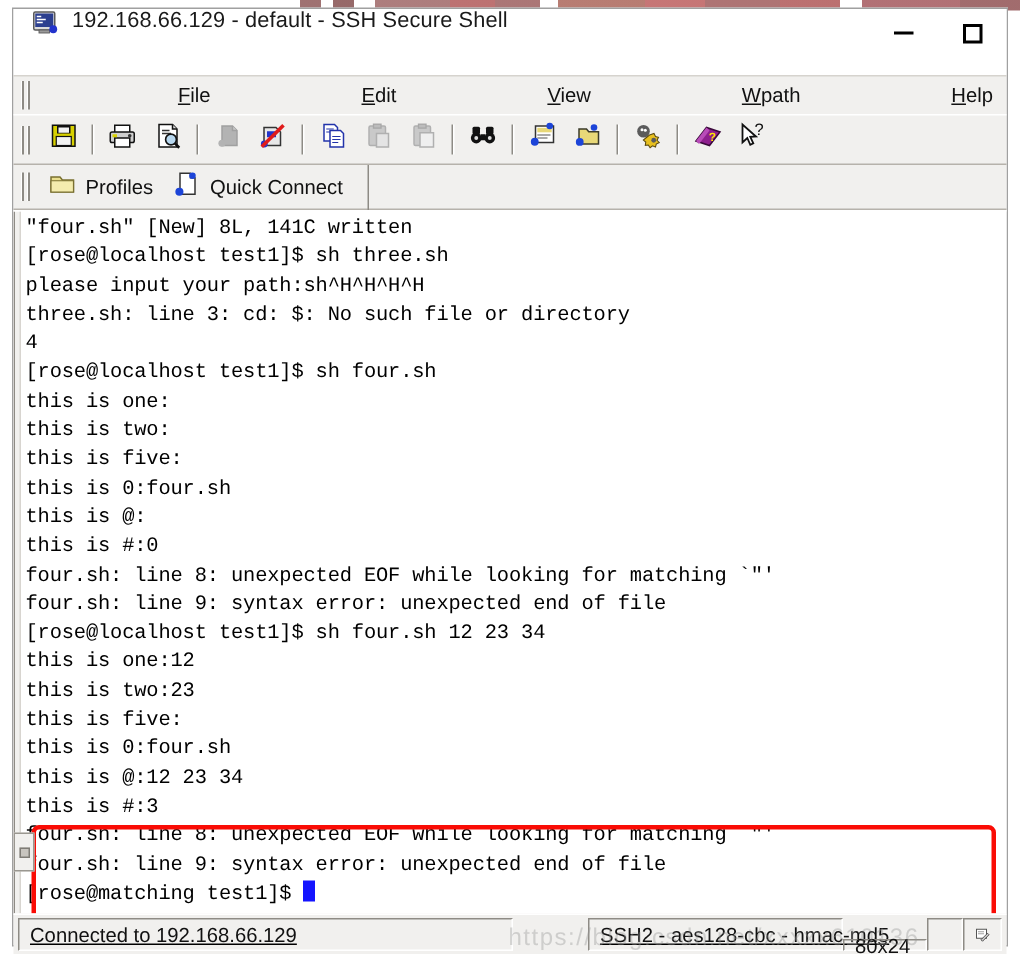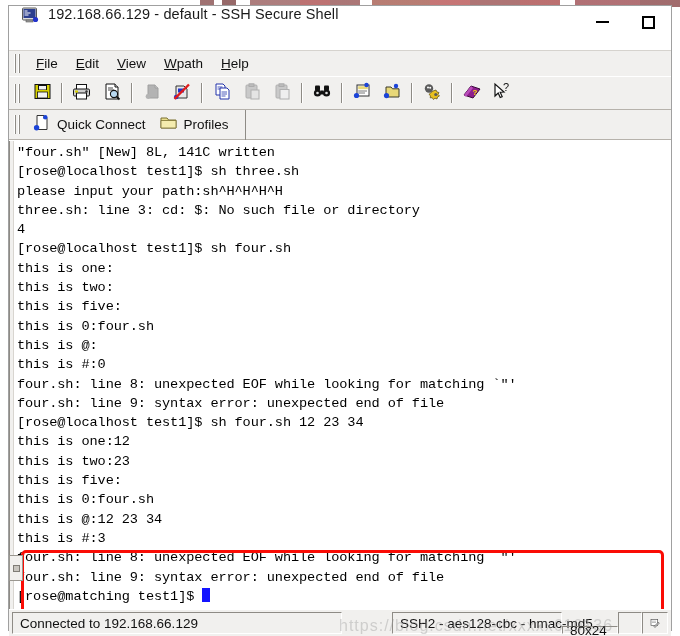--- a/index.html
+++ b/index.html
@@ -99,20 +99,21 @@
   }
 
   
   #menubar {
     height: 26px;
     background: #f1f0ee;
     border-top: 1px solid #d6d3ce;
     display: flex;
     align-items: center;
     box-sizing: border-box;
+    justify-content: space-between;
   }
   .gripper {
     width: 7px;
     height: 19px;
     margin-left: 5px;
     margin-right: 6px;
     flex: none;
     background:
       linear-gradient(90deg,
         #ffffff 0px, #ffffff 1px,
@@ -271,20 +272,21 @@
 
   
   #statusbar {
     height: 28px;
     background: #f1f0ee;
     border-top: 1px solid #ffffff;
     display: flex;
     align-items: stretch;
     box-sizing: border-box;
     position: relative;
+    text-decoration: underline;
   }
   .sb-cell {
     display: flex;
     align-items: center;
     border: 1px solid;
     border-color: #8e8b85 #ffffff #ffffff #8e8b85;
     box-sizing: border-box;
     font-size: 13.5px;
     color: #111;
     padding: 0 7px;
@@ -530,37 +532,37 @@
 
     <span class="tb-end"></span>
   </div>
 
   <div id="connectbar">
     <span class="gripper"></span>
 
     <div class="cb-btn">
       <span>
         <svg width="19" height="19" viewBox="0 0 19 19">
+          <path d="M2 5 h6 l1.6 2 H17 v8 H2 Z" fill="#eadf8e" stroke="#7a7030" stroke-width="1"></path>
+          <path d="M2 7.5 h15 v7.5 H2 Z" fill="#f4ecae" stroke="#7a7030" stroke-width="0.8"></path>
+        </svg>
+      </span>
+      <span class="cb-label">Profiles</span>
+    </div>
+
+    <div class="cb-btn">
+      <span>
+        <svg width="19" height="19" viewBox="0 0 19 19">
           <path d="M5 2.5 h7 l3 3 v11 H5 Z" fill="#ffffff" stroke="#333" stroke-width="1"></path>
           <path d="M12 2.5 v3 h3" fill="#e0e0e0" stroke="#333" stroke-width="1"></path>
           <circle cx="4.6" cy="14.8" r="2.7" fill="#1c44d8"></circle>
           <circle cx="13.3" cy="4.2" r="2.2" fill="#1c44d8"></circle>
         </svg>
       </span>
       <span class="cb-label">Quick Connect</span>
-    </div>
-
-    <div class="cb-btn">
-      <span>
-        <svg width="19" height="19" viewBox="0 0 19 19">
-          <path d="M2 5 h6 l1.6 2 H17 v8 H2 Z" fill="#eadf8e" stroke="#7a7030" stroke-width="1"></path>
-          <path d="M2 7.5 h15 v7.5 H2 Z" fill="#f4ecae" stroke="#7a7030" stroke-width="0.8"></path>
-        </svg>
-      </span>
-      <span class="cb-label">Profiles</span>
     </div>
 
     <span id="cb-tail"></span>
   </div>
 
   <div id="terminal-wrap">
     <div id="term-leftrail"></div>
 
     <div id="term-text"><span id="term-lines">"four.sh" [New] 8L, 141C written
 [rose@localhost test1]$ sh three.sh

